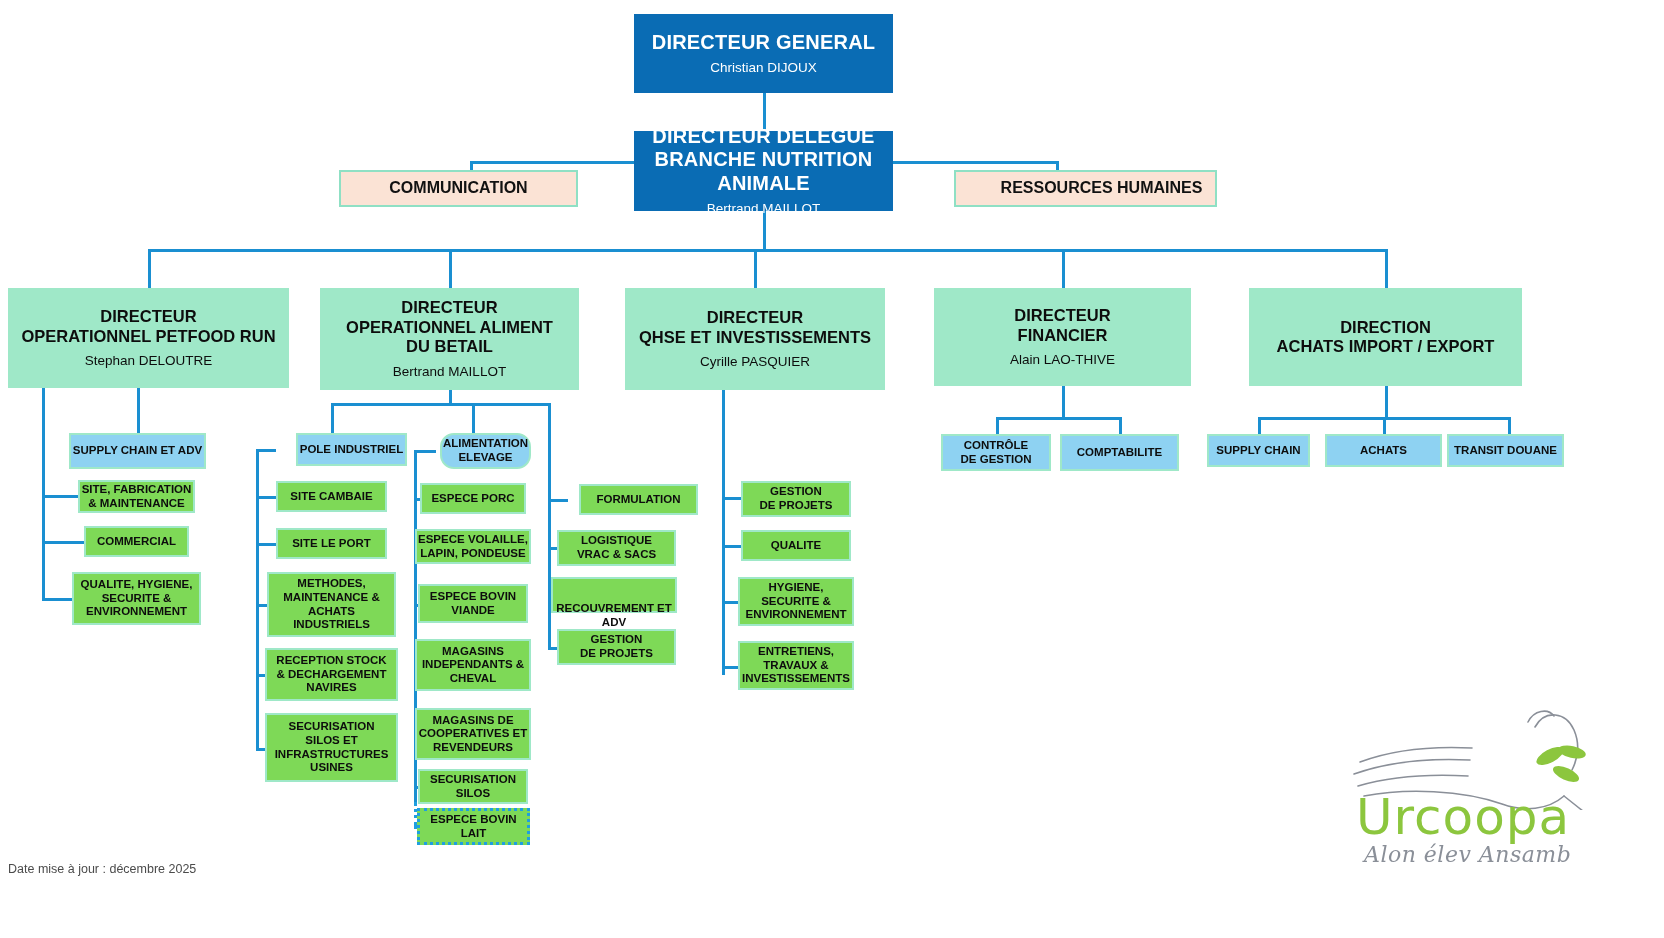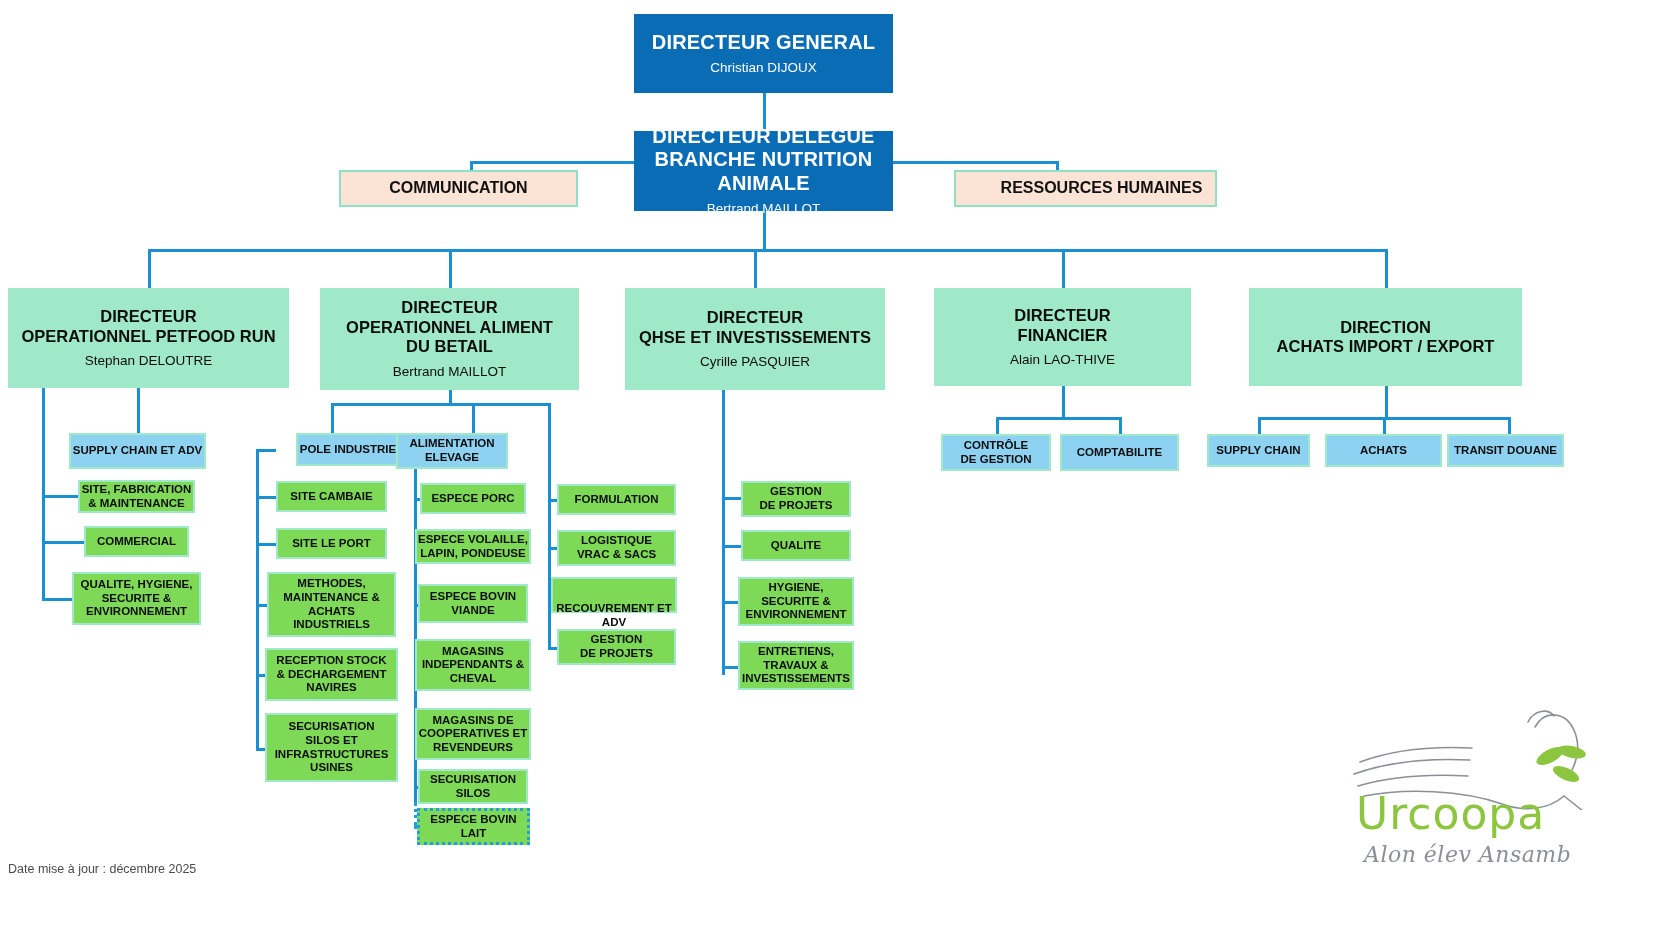--- a/index.html
+++ b/index.html
@@ -92,21 +92,21 @@
     left: 8px; top: 862px;
     font-size: 12.5px;
     color: #4b4b4b;
   }
 
   
   #logo { position: absolute; left: 1352px; top: 700px; width: 300px; height: 175px; z-index: 6; }
   #logo .word {
     position: absolute; left: 4px; top: 88px;
     font-family: "DejaVu Sans", sans-serif;
-    font-size: 44px; color: #8cc63e; letter-spacing: 1px;
+    font-size: 50px; color: #8cc63e; letter-spacing: 1px;
   }
   #logo .tag {
     position: absolute; left: 12px; top: 142px;
     font-family: "DejaVu Serif", serif;
     font-style: italic;
     font-size: 22px; color: #8a8f98; letter-spacing: .5px;
   }
 </style>
 </head>
 <body>
@@ -267,21 +267,21 @@
 &amp; DECHARGEMENT
 NAVIRES</span>
   </div>
   <div class="node n-green" style="left:265px; top:713px; width:133px; height:69px;">
     <span style="white-space:pre-line;">SECURISATION
 SILOS ET
 INFRASTRUCTURES
 USINES</span>
   </div>
 
-  <div class="node n-lblue" style="left:396px; top:433px; width:112px; height:36px;">
+  <div class="node n-lblue" style="left:440px; top:433px; width:91px; height:36px;border-radius:14px;">
     <span style="white-space:pre-line;">ALIMENTATION
 ELEVAGE</span>
   </div>
   <div class="node n-green" style="left:420px; top:483px; width:106px; height:31px;">
     <span style="white-space:pre-line;">ESPECE PORC</span>
   </div>
   <div class="node n-green" style="left:415px; top:529px; width:116px; height:35px;">
     <span style="white-space:pre-line;">ESPECE VOLAILLE,
 LAPIN, PONDEUSE</span>
   </div>
@@ -301,21 +301,21 @@
   </div>
   <div class="node n-green" style="left:418px; top:769px; width:110px; height:35px;">
     <span style="white-space:pre-line;">SECURISATION
 SILOS</span>
   </div>
   <div class="node n-green dotted" style="left:417px; top:808px; width:113px; height:37px;">
     <span style="white-space:pre-line;">ESPECE BOVIN
 LAIT</span>
   </div>
 
-  <div class="node n-green" style="left:557px; top:484px; width:119px; height:31px;">
+  <div class="node n-green" style="left:579px; top:484px; width:119px; height:31px;">
     <span style="white-space:pre-line;">FORMULATION</span>
   </div>
   <div class="node n-green" style="left:557px; top:530px; width:119px; height:36px;">
     <span style="white-space:pre-line;">LOGISTIQUE
 VRAC &amp; SACS</span>
   </div>
   <div class="node n-green" style="left:551px; top:577px; width:126px; height:36px;">
     <span style="white-space:pre-line;margin-top:41px;">RECOUVREMENT ET
 ADV</span>
   </div>

